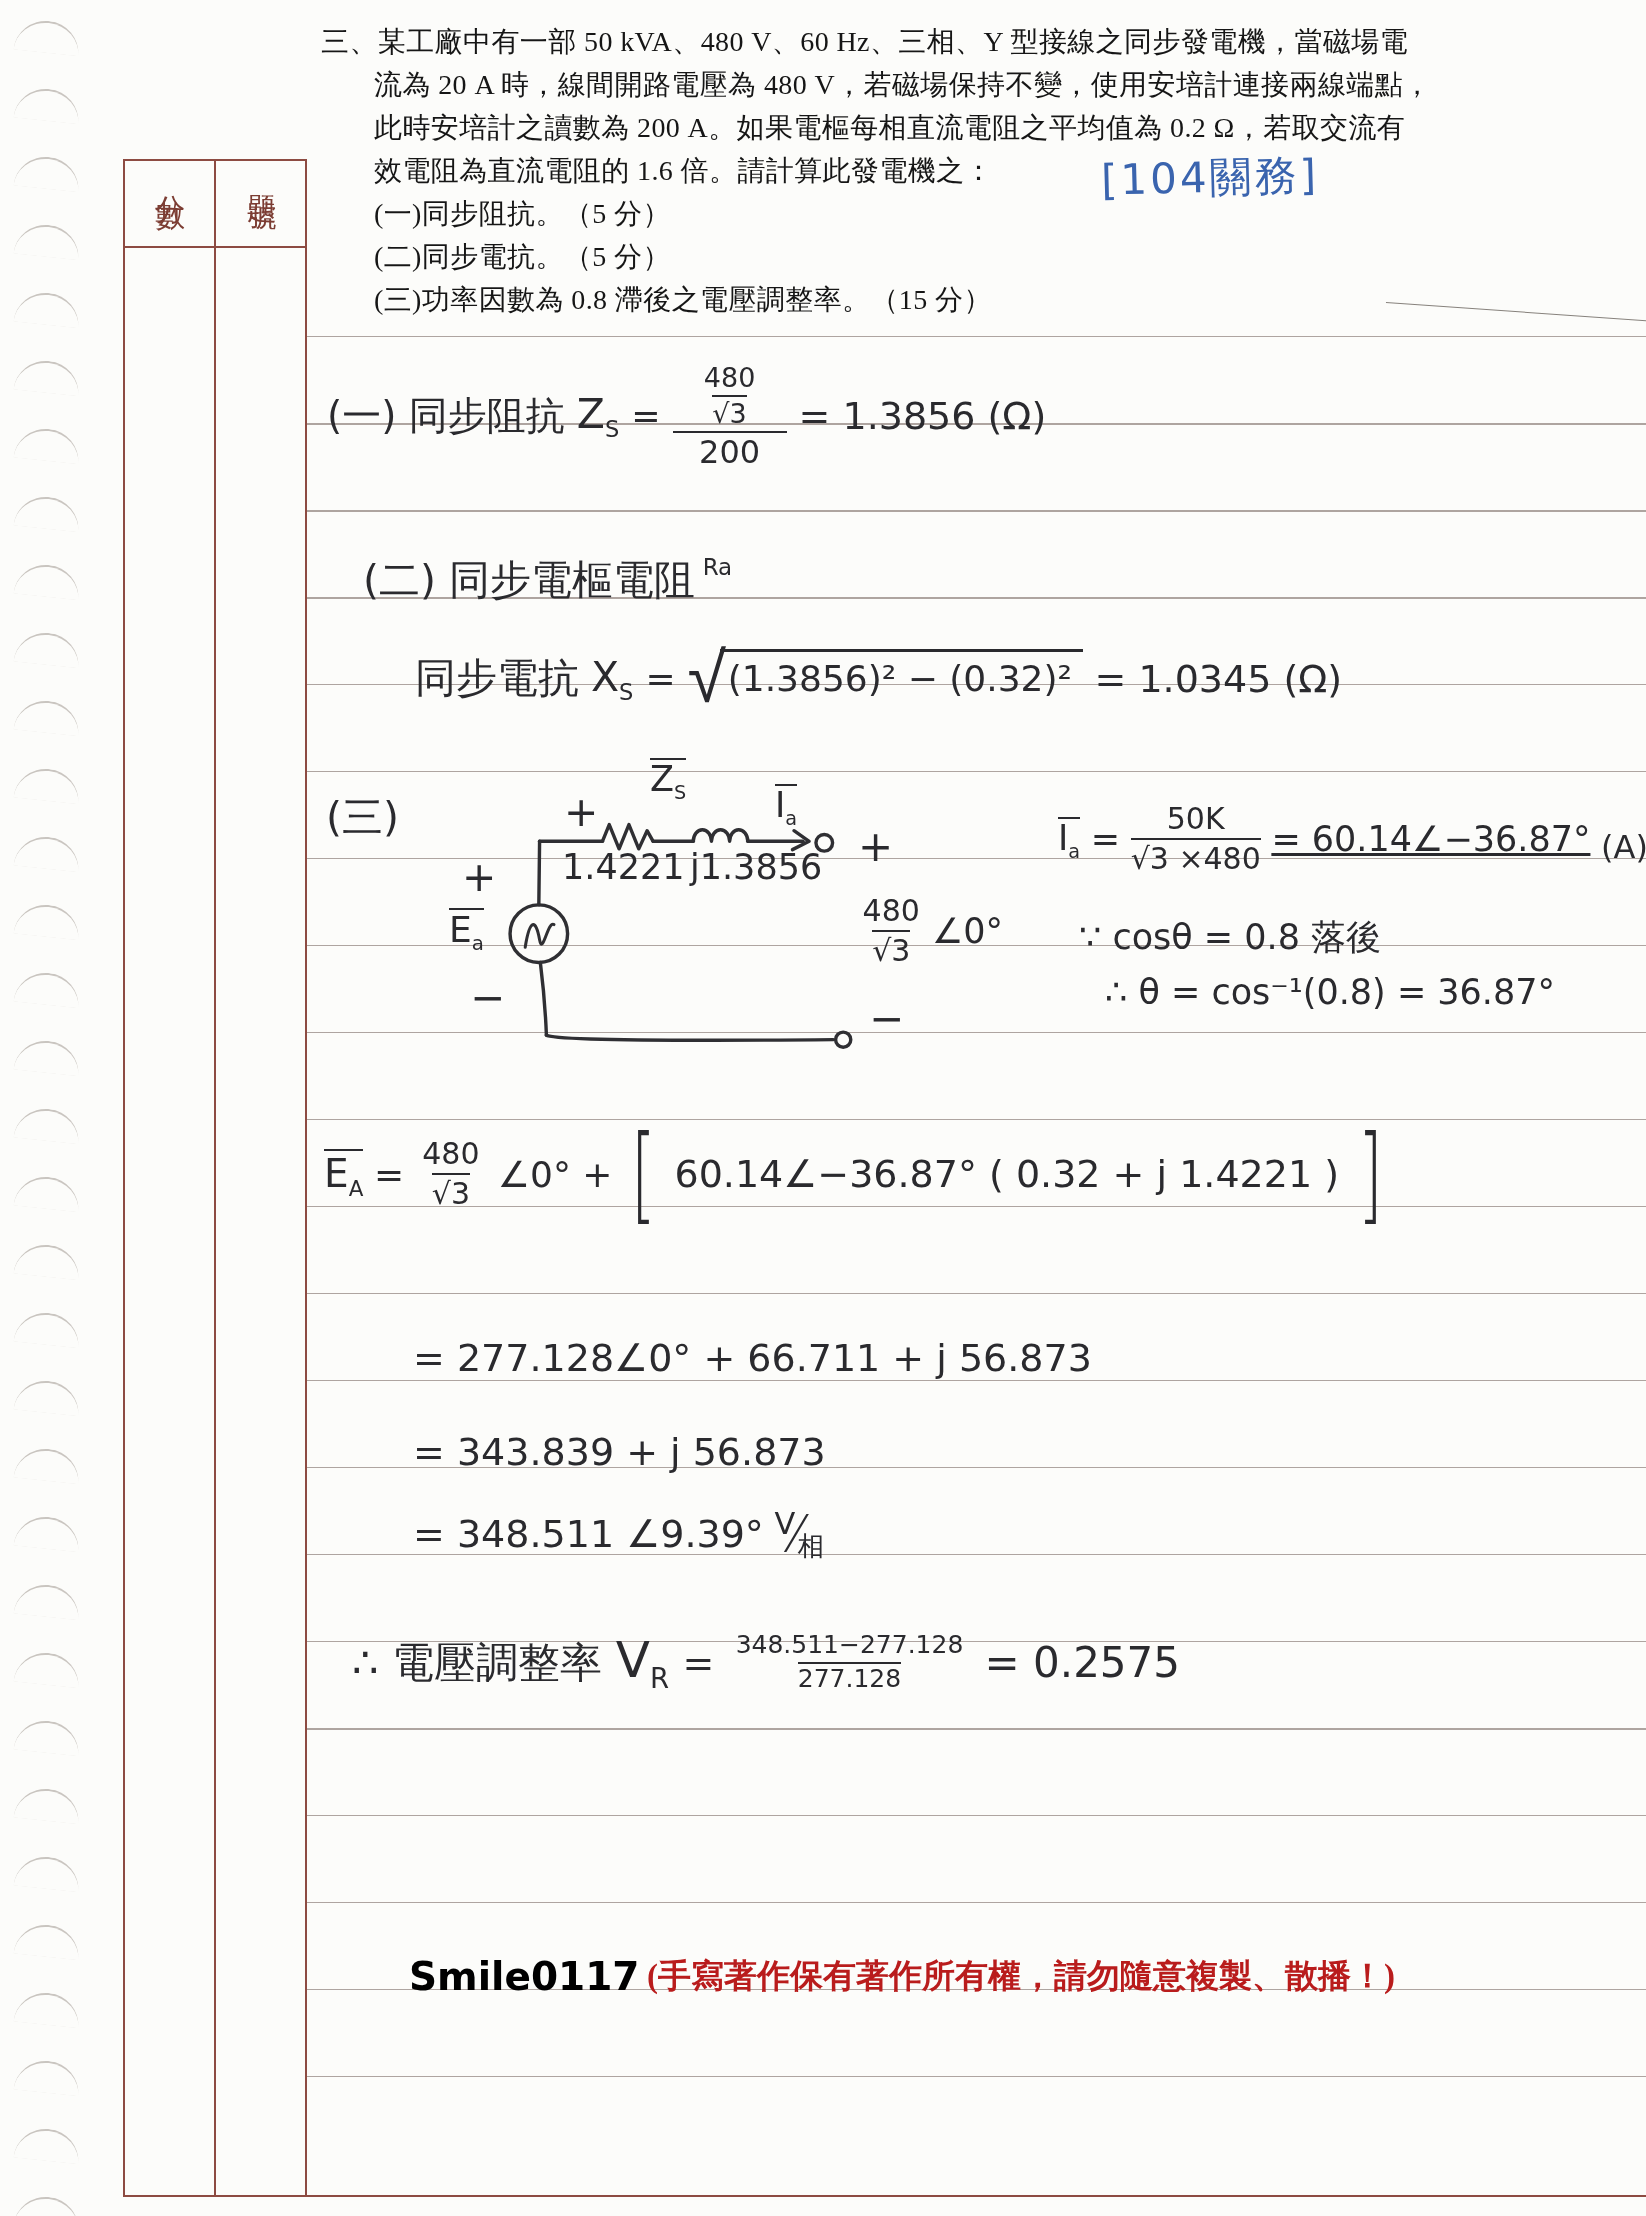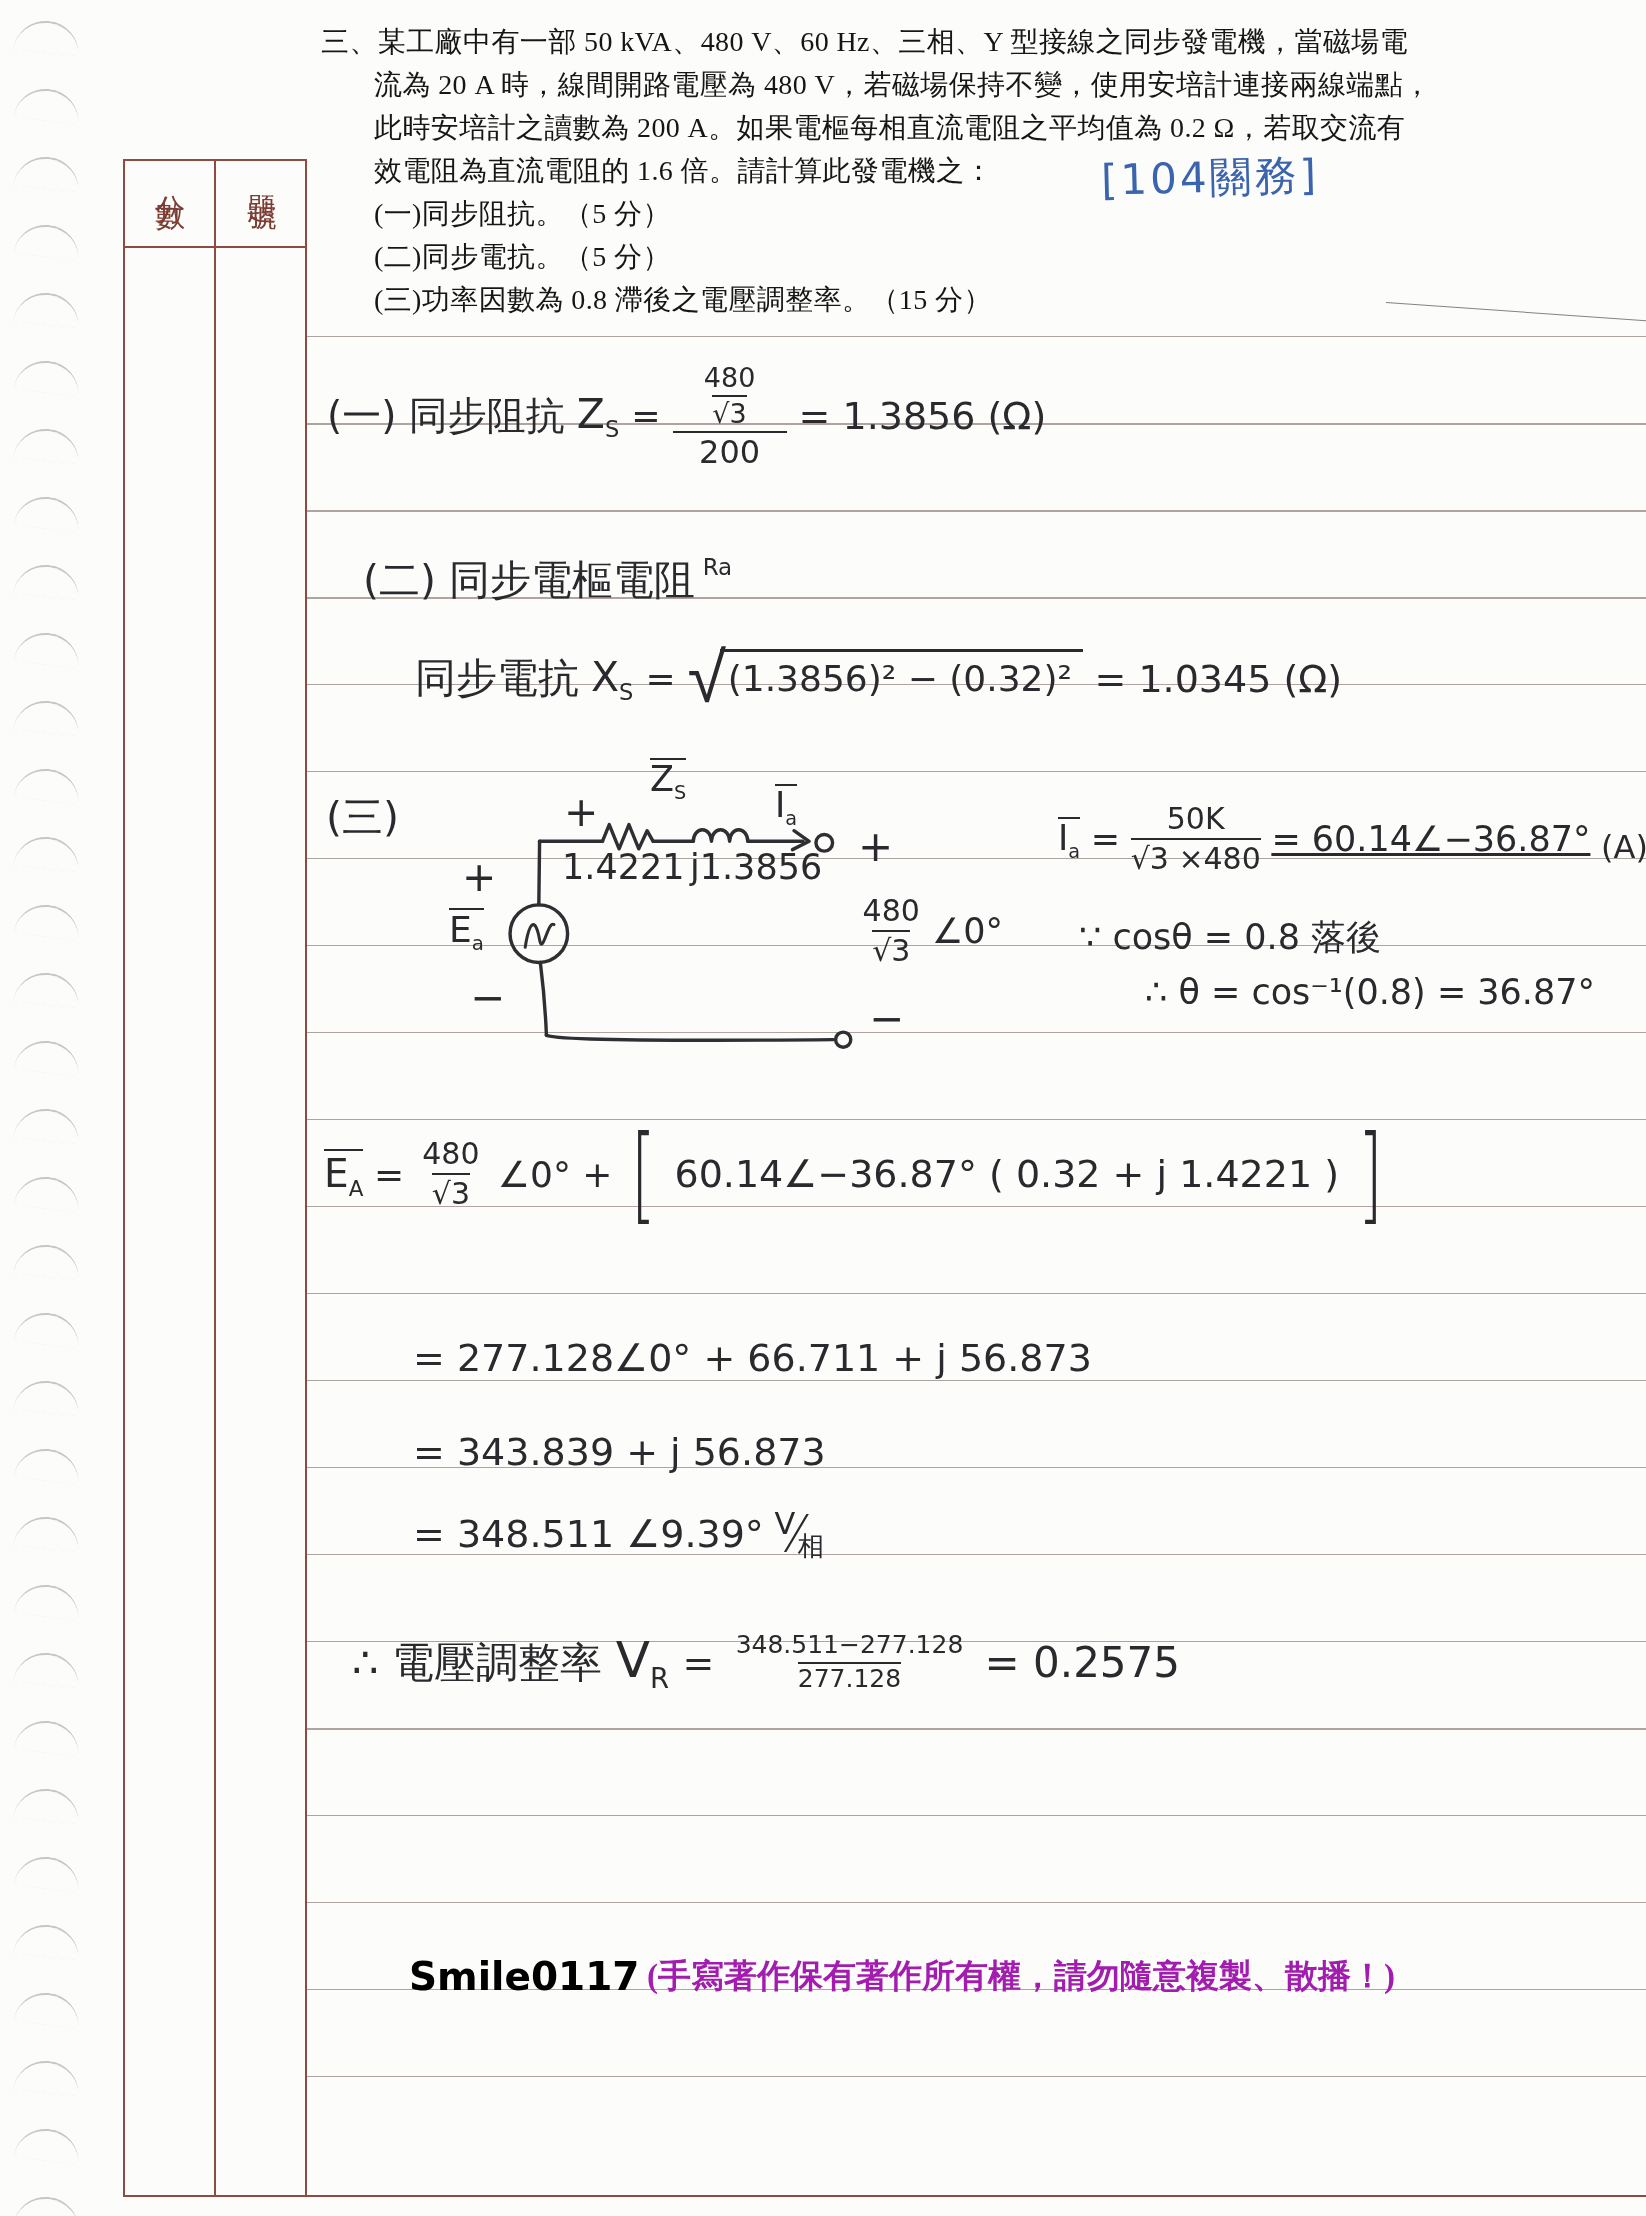--- a/index.html
+++ b/index.html
@@ -40,21 +40,21 @@
   .brkt{font-size:2.9em;font-weight:200;line-height:.75;transform:scaleX(.62);color:#2a2a2e;}
   .vphase{display:inline-flex;align-items:center;margin-left:10.6px;}
   .vphase .vp-top{font-size:.8em;transform:translateY(-10.6px);}
   .vphase .vp-slash{font-size:1.3em;font-weight:200;margin:0 -3px;}
   .vphase .vp-bot{font-size:.7em;transform:translateY(12px);}
   
   .circ{position:absolute;left:424px;top:758px;}
   
   .wm{position:absolute;left:409px;top:1954px;display:flex;align-items:center;white-space:nowrap;}
   .wm .handle{font-family:"DejaVu Sans",sans-serif;font-weight:bold;font-size:39px;color:#000000;margin-right:7.6px;}
-  .wm .notice{font-family:"Liberation Serif",serif;font-size:33px;color:#a21caf;font-weight:bold;}
+  .wm .notice{font-family:"Liberation Serif",serif;font-size:33px;color:#b91c1c;font-weight:bold;}
 </style>
 </head>
 <body>
 
 <div class="page">
 
   <div class="spiral abs" style="left:15px;top:21px;">
     <i></i>
       <i></i>
       <i></i>
@@ -190,21 +190,21 @@
     <span><span class="ovl"><span>I</span><span class="sub">a</span></span></span>
     <span>=</span>
     <span class="frac" style="font-size:30px;">
       <span class="ft">50K</span>
       <span class="fb">√3 ×480</span>
     </span>
     <span style="font-size:35px;text-decoration:underline;">= 60.14∠−36.87°</span>
     <span style="font-size:32px;transform:translateY(7.6px);">(A)</span>
   </div>
   <div class="abs hw" style="left:1079px;top:914px;font-size:35px;">∵ cosθ = 0.8 落後</div>
-  <div class="abs hw" style="left:1105px;top:972px;font-size:35px;margin-left:40px;">∴ θ = cos⁻¹(0.8) = 36.87°</div>
+  <div class="abs hw" style="left:1105px;top:972px;font-size:35px;">∴ θ = cos⁻¹(0.8) = 36.87°</div>
 
   <div class="abs row hw" style="left:324px;top:1135px;font-size:36px;gap:10.6px;">
     <span style="font-size:39px;"><span class="ovl"><span>E</span><span class="sub">A</span></span></span>
     <span>=</span>
     <span class="frac" style="font-size:30px;">
       <span class="ft">480</span>
       <span class="fb">√3</span>
     </span>
     <span>∠0° +</span>
     <span class="brkt">[</span>

